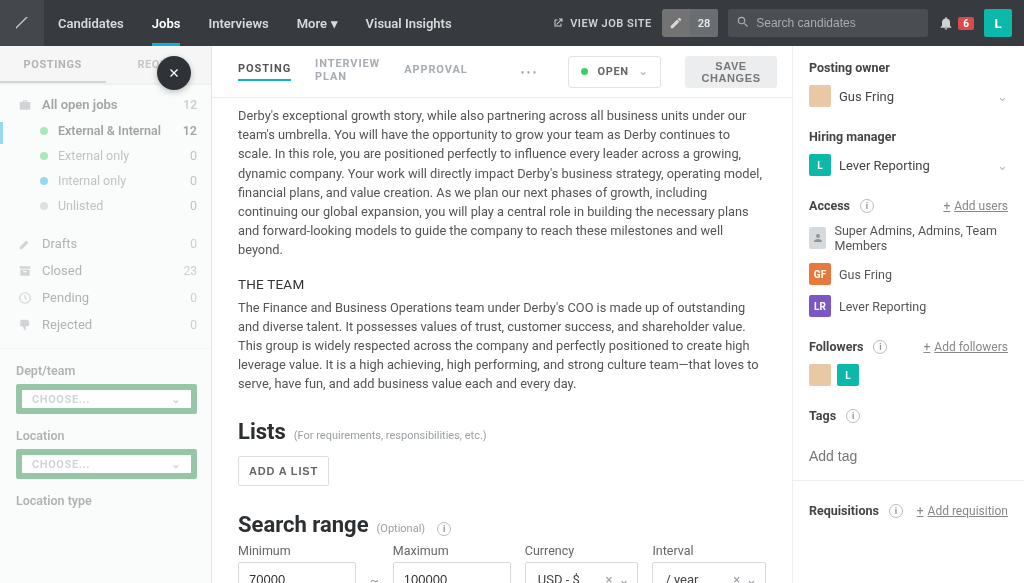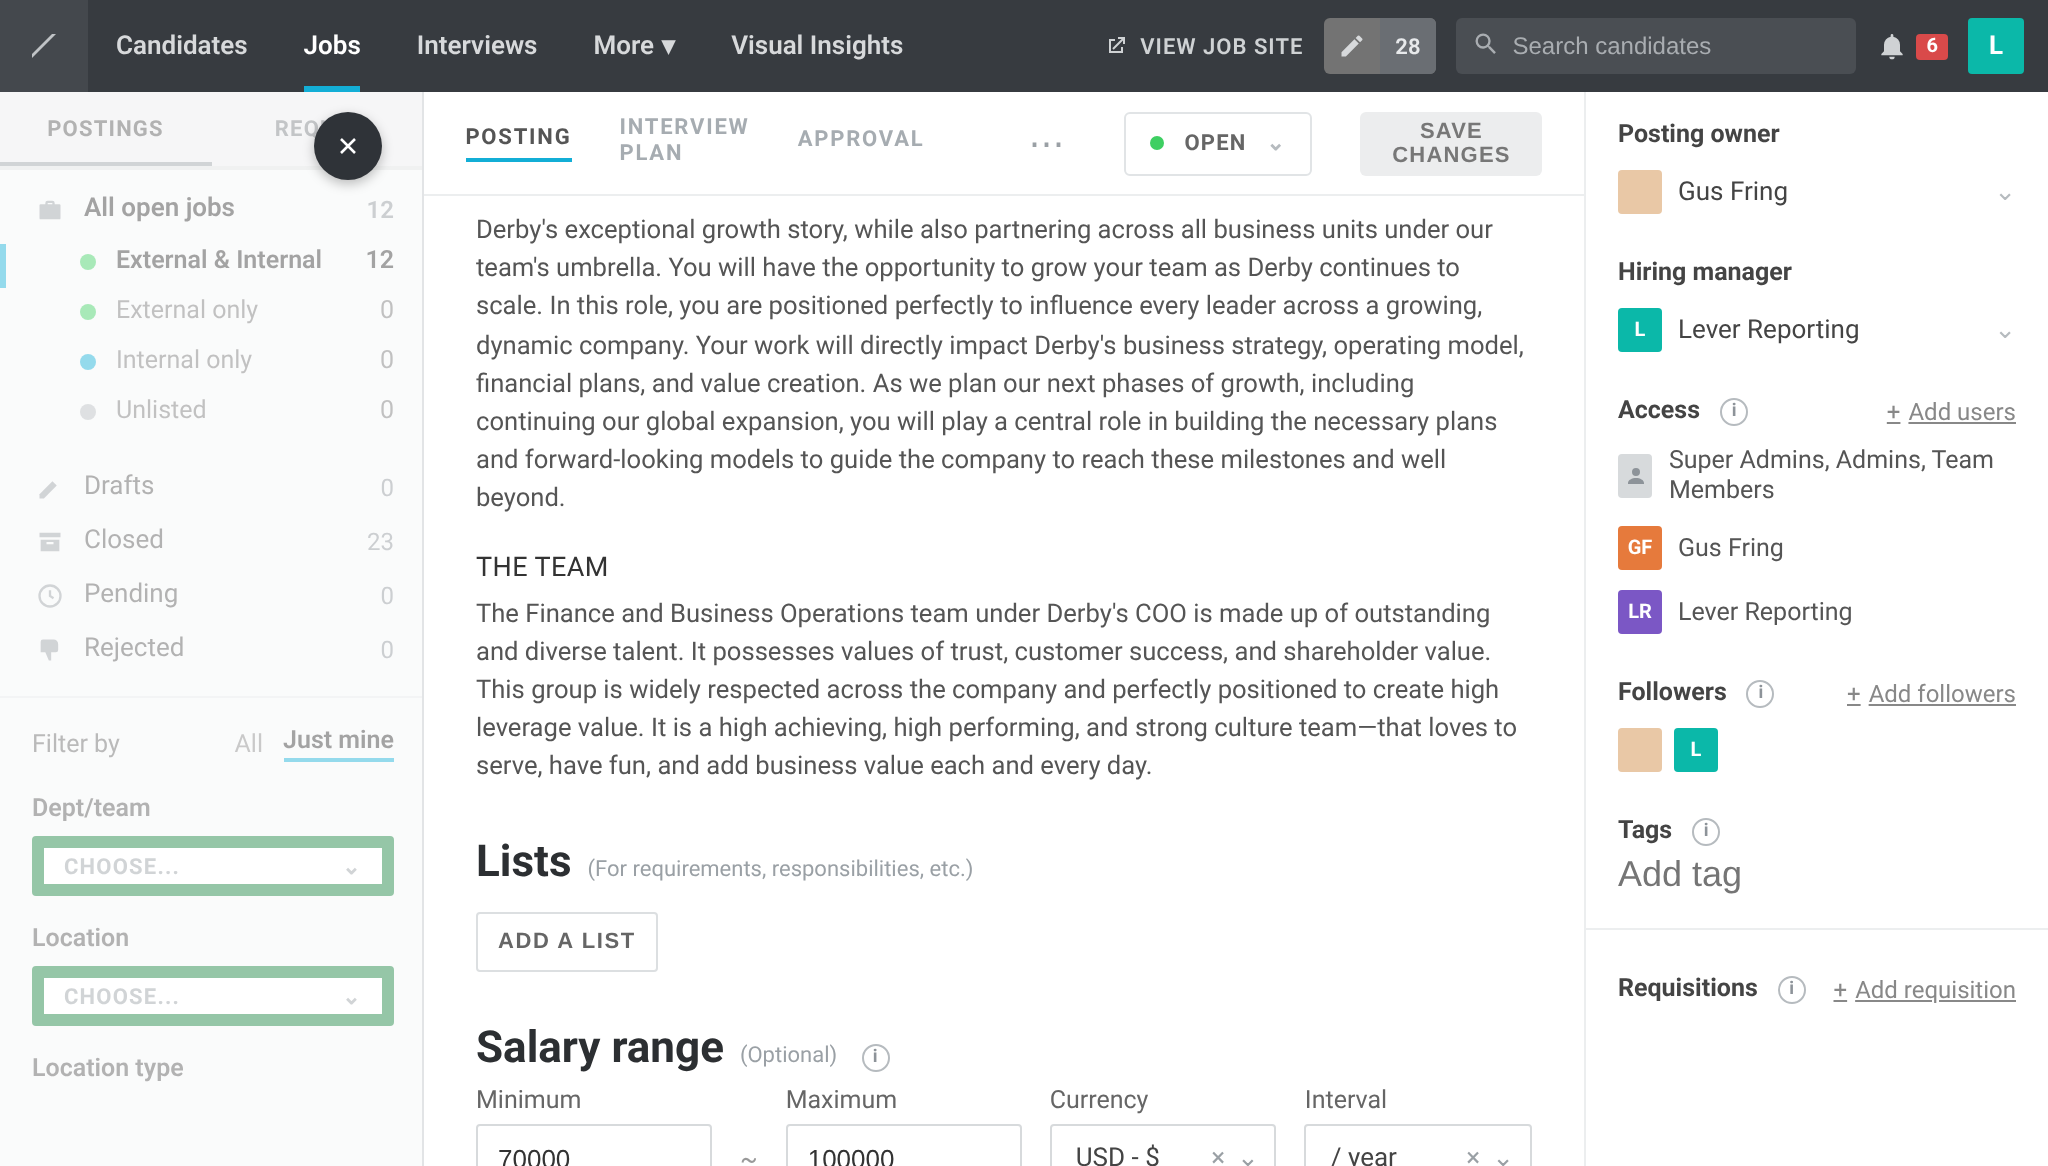--- a/index.html
+++ b/index.html
@@ -57,21 +57,21 @@
   .choose-dd{ margin-top:6px; height:30px; border:6px solid #15803d; background:#fff; border-radius:2px; display:flex; align-items:center; justify-content:space-between; padding:0 10px; font-size:11px; letter-spacing:0.6px; color:#9aa0a5; font-weight:700; cursor:pointer;}
   
   
   .left-dim{ position:absolute; inset:0; background:rgba(255,255,255,0.55); pointer-events:none;}
   
   
   .close-circle{ position:absolute; top:56px; left:157px; width:34px;height:34px;border-radius:50%; background:#2f3338; display:flex; align-items:center; justify-content:center; cursor:pointer; z-index:40; box-shadow:0 2px 6px rgba(0,0,0,0.25);}
   
   
   .center-col{ flex:1; display:flex; flex-direction:column; min-width:0;}
-  .center-head{ height:52px; border-bottom:1px solid #eceeef; display:flex; align-items:center; padding:0 26px; gap:24px;justify-content:center;}
+  .center-head{ height:52px; border-bottom:1px solid #eceeef; display:flex; align-items:center; padding:0 26px; gap:24px;}
   .ch-tab{ font-size:11px; font-weight:700; letter-spacing:0.9px; color:#a6acb1; padding-bottom:4px; cursor:pointer;}
   .ch-tab.active{ color:#555; border-bottom:2px solid #13aed6;}
   .ch-spacer{ flex:1;}
   .dots-btn{ color:#9aa0a5; font-size:18px; letter-spacing:2px; cursor:pointer; padding:4px;}
   .status-dd{ height:32px; border:1px solid #e1e4e6; border-radius:3px; display:flex; align-items:center; gap:10px; padding:0 12px; font-size:11px; font-weight:700; letter-spacing:0.6px; color:#666; cursor:pointer;}
   .status-dot{ width:7px;height:7px;border-radius:50%; background:#3ecf62; display:inline-block;}
   .save-btn{ height:32px; background:#ecedee; color:#777; font-size:11px; font-weight:700; letter-spacing:0.6px; border:none; border-radius:3px; padding:0 16px; cursor:pointer;}
   
   .center-scroll{ flex:1; overflow:auto; padding:0 26px 40px;}
   .desc-body p{ font-size:12.8px; color:#555; line-height:1.5; margin-top:6px;}
@@ -97,21 +97,21 @@
   .right-col::-webkit-scrollbar{ width:8px;} .right-col::-webkit-scrollbar-thumb{ background:#d9dcde; border-radius:4px;}
   .rs-h{ font-size:12.5px; font-weight:700; color:#444; display:flex; align-items:center; gap:6px;}
   .rs-row{ display:flex; align-items:center; justify-content:space-between; margin-top:10px;}
   .person{ display:flex; align-items:center; gap:8px; font-size:13px; color:#444;}
   .sq-av{ width:22px;height:22px; border-radius:2px; display:flex; align-items:center; justify-content:center; font-size:10px; font-weight:700; color:#fff;}
   .chev{ color:#b6bbbf;}
   .rs-block{ margin-top:22px;}
   .rs-line{ font-size:12.5px; color:#555; margin-top:10px; display:flex; align-items:center; gap:8px;}
   .rs-add{ font-size:12px; color:#888; text-decoration:underline; cursor:pointer; display:flex; align-items:center; gap:4px;}
   .rs-head-row{ display:flex; align-items:center; justify-content:space-between;gap:12px;}
-  .tag-input{ border:none; font-size:18px; color:#999; margin-top:4px; width:100%; outline:none;}
+  .tag-input{ border:none; font-size:14px; color:#999; margin-top:25px; width:100%; outline:none;}
   .rs-divider{ height:1px; background:#eceeef; margin:16px -16px 0;}
   .followers-avs{ display:flex; gap:6px; margin-top:10px;}
   
   
   svg.i12{width:12px;height:12px;} svg.i14{width:14px;height:14px;} svg.i16{width:16px;height:16px;}
 </style>
 </head>
 <body>
 
 <div class="topnav">
@@ -236,25 +236,20 @@
         <span class="nr-icon">
             <svg class="i14" viewBox="0 0 24 24" fill="#9aa0a5">
               <path d="M15 3H6a2 2 0 0 0-2 2v9h4l3 7h2v-7h4a2 2 0 0 0 2-2V7a4 4 0 0 0-4-4z"></path>
             </svg>
           </span>
         <span class="nr-label">Rejected</span>
           <span class="nr-count">0</span>
       </div>
     </div>
     <div class="side-divider"></div>
-    <div class="filter-row">
-      <span class="fl">Filter by</span>
-      <span class="fa">All</span>
-      <span class="fm">Just mine</span>
-    </div>
     <div class="filter-section">
       <label>Dept/team</label>
       <div class="choose-dd">
         <span>CHOOSE...</span>
         <span>⌄</span>
       </div>
     </div>
     <div class="filter-section">
       <label>Location</label>
       <div class="choose-dd">
@@ -289,21 +284,21 @@
         <p>The Finance and Business Operations team under Derby's COO is made up of outstanding and diverse talent. It possesses values of trust, customer success, and shareholder value. This group is widely respected across the company and perfectly positioned to create high leverage value. It is a high achieving, high performing, and strong culture team—that loves to serve, have fun, and add business value each and every day.</p>
       </div>
       
       <div class="section-h">
         <span>Lists</span>
         <span class="hint">(For requirements, responsibilities, etc.)</span>
       </div>
       <button class="add-list-btn">ADD A LIST</button>
       
       <div class="section-h">
-        <span>Salary range</span>
+        <span>Search range</span>
         <span class="hint">(Optional)</span>
         <span class="info-circle">i</span>
       </div>
       <div class="salary-grid">
         <div class="sal-col" style="width:118px">
           <label>Minimum</label>
           <input class="sal-input" value="70000" style="">
         </div>
         <div class="sal-tilde">~</div>
         <div class="sal-col" style="width:118px">

